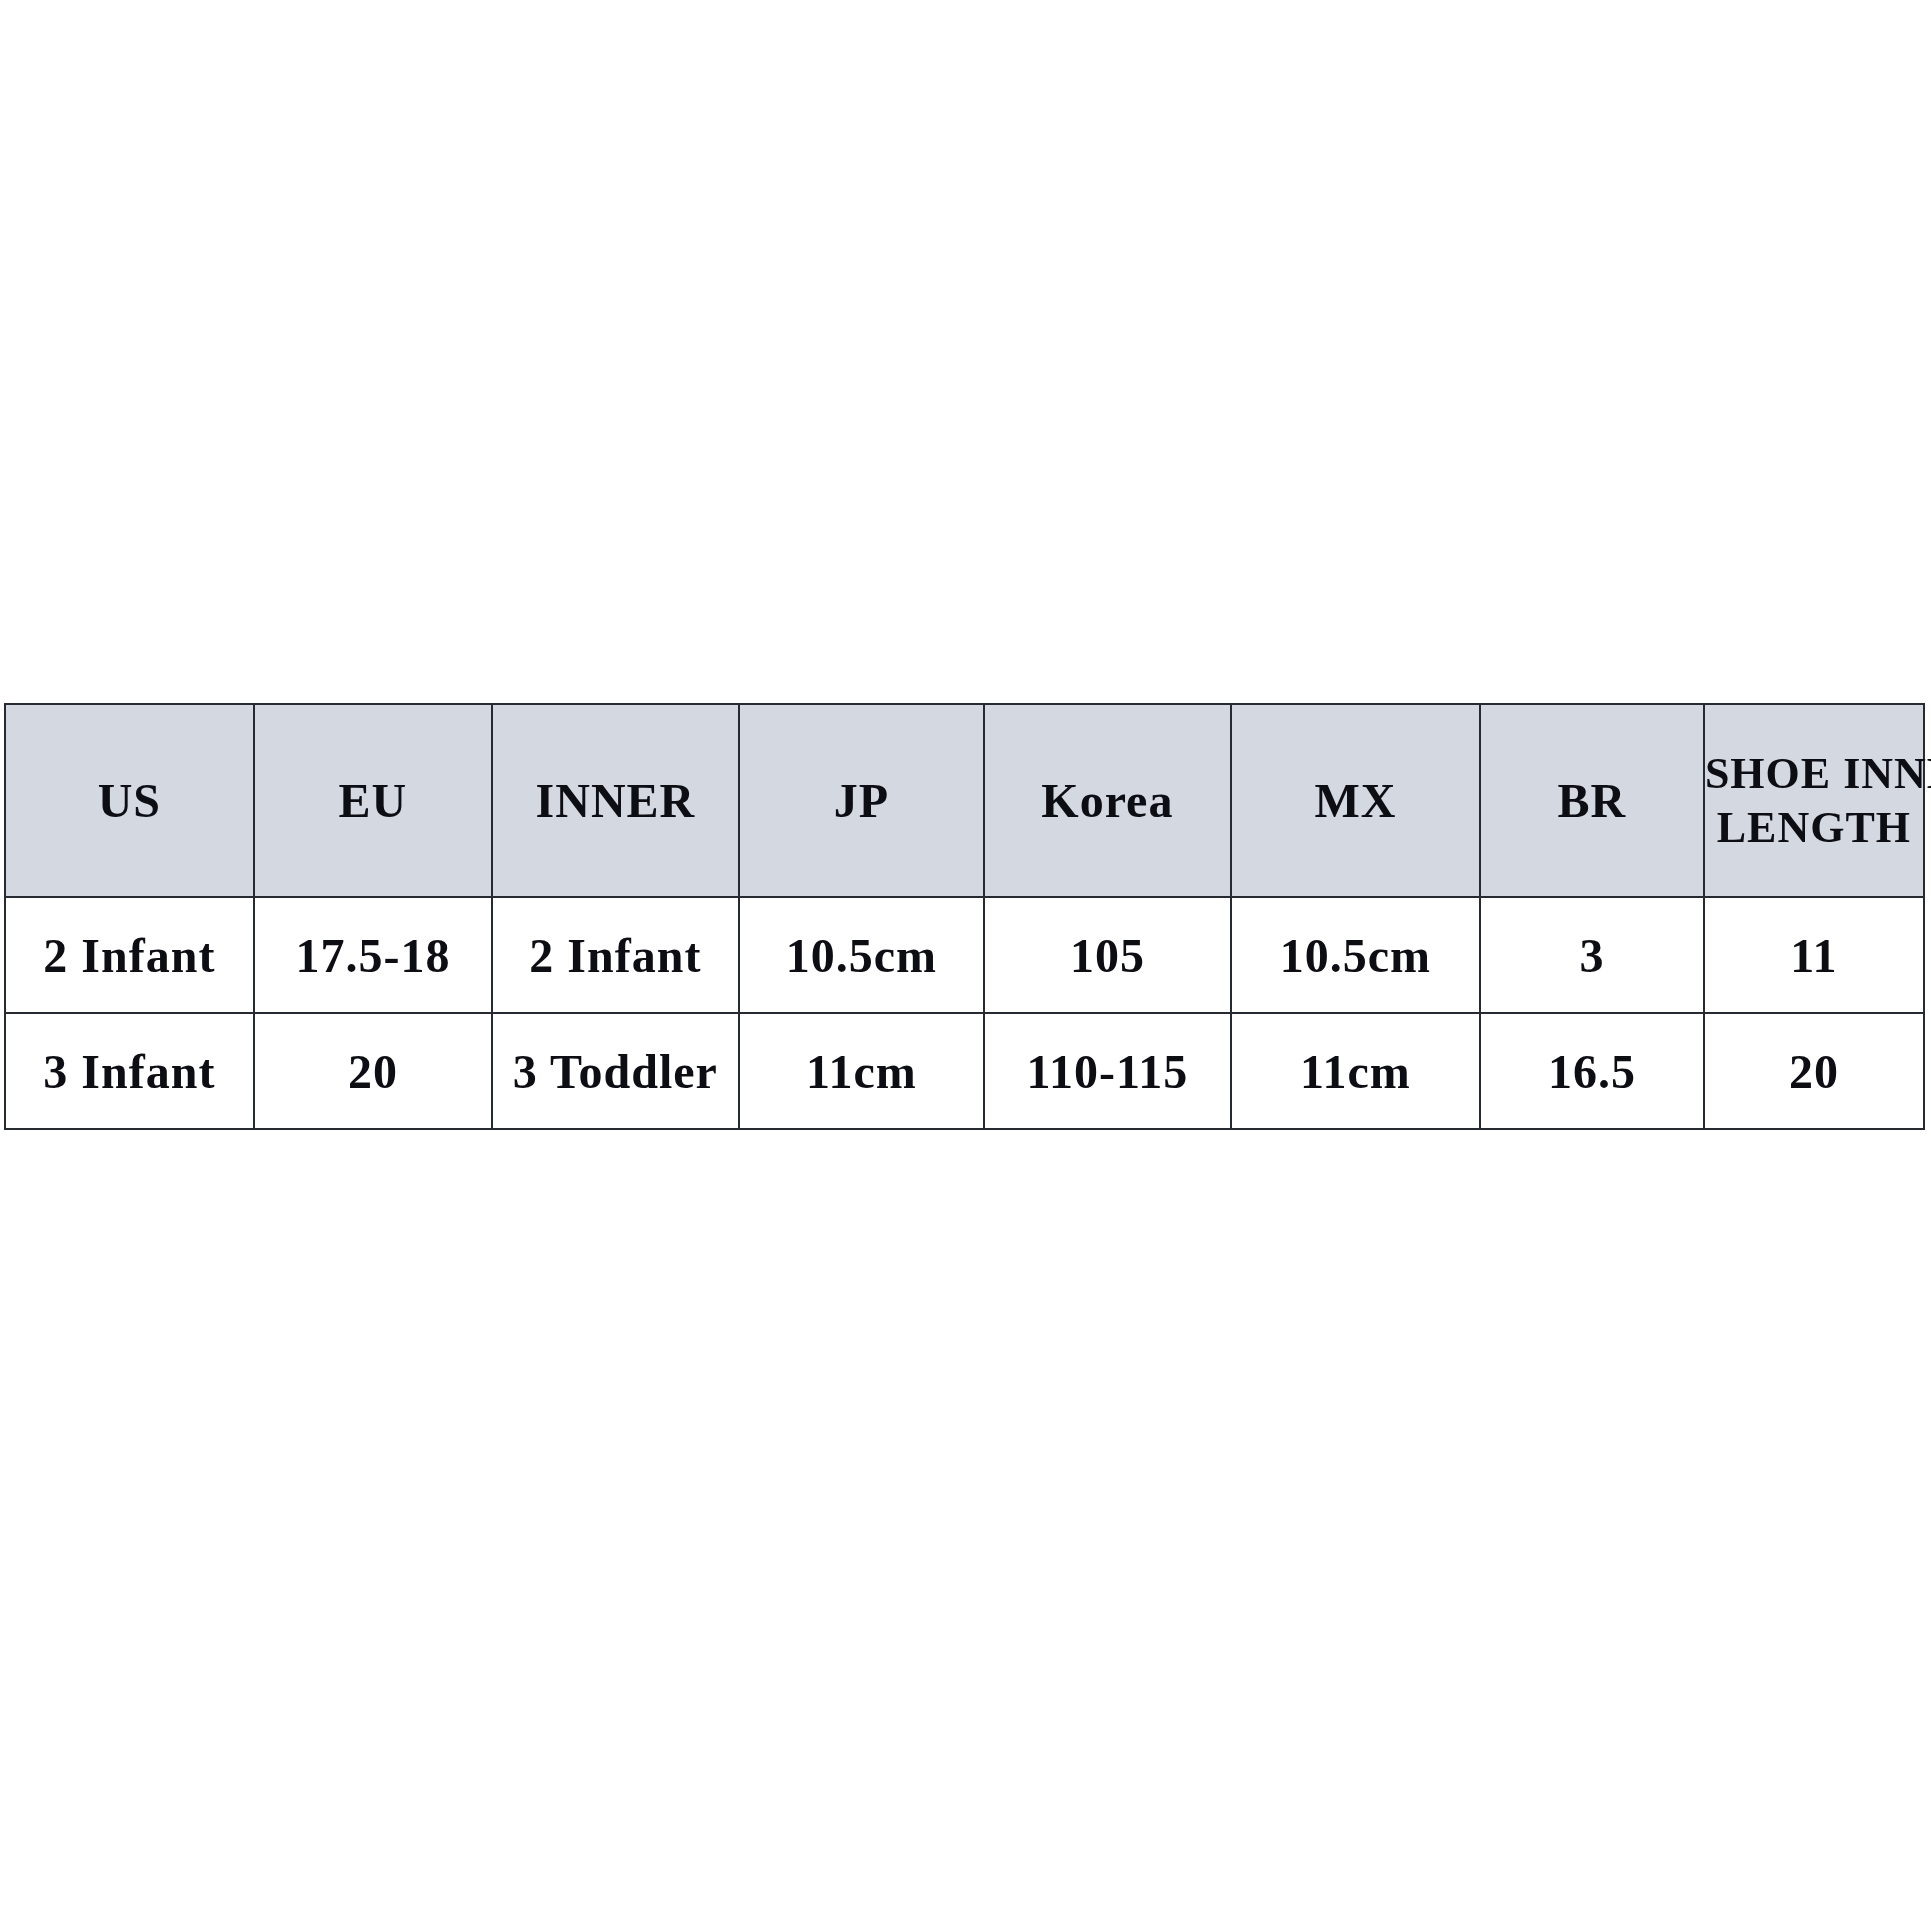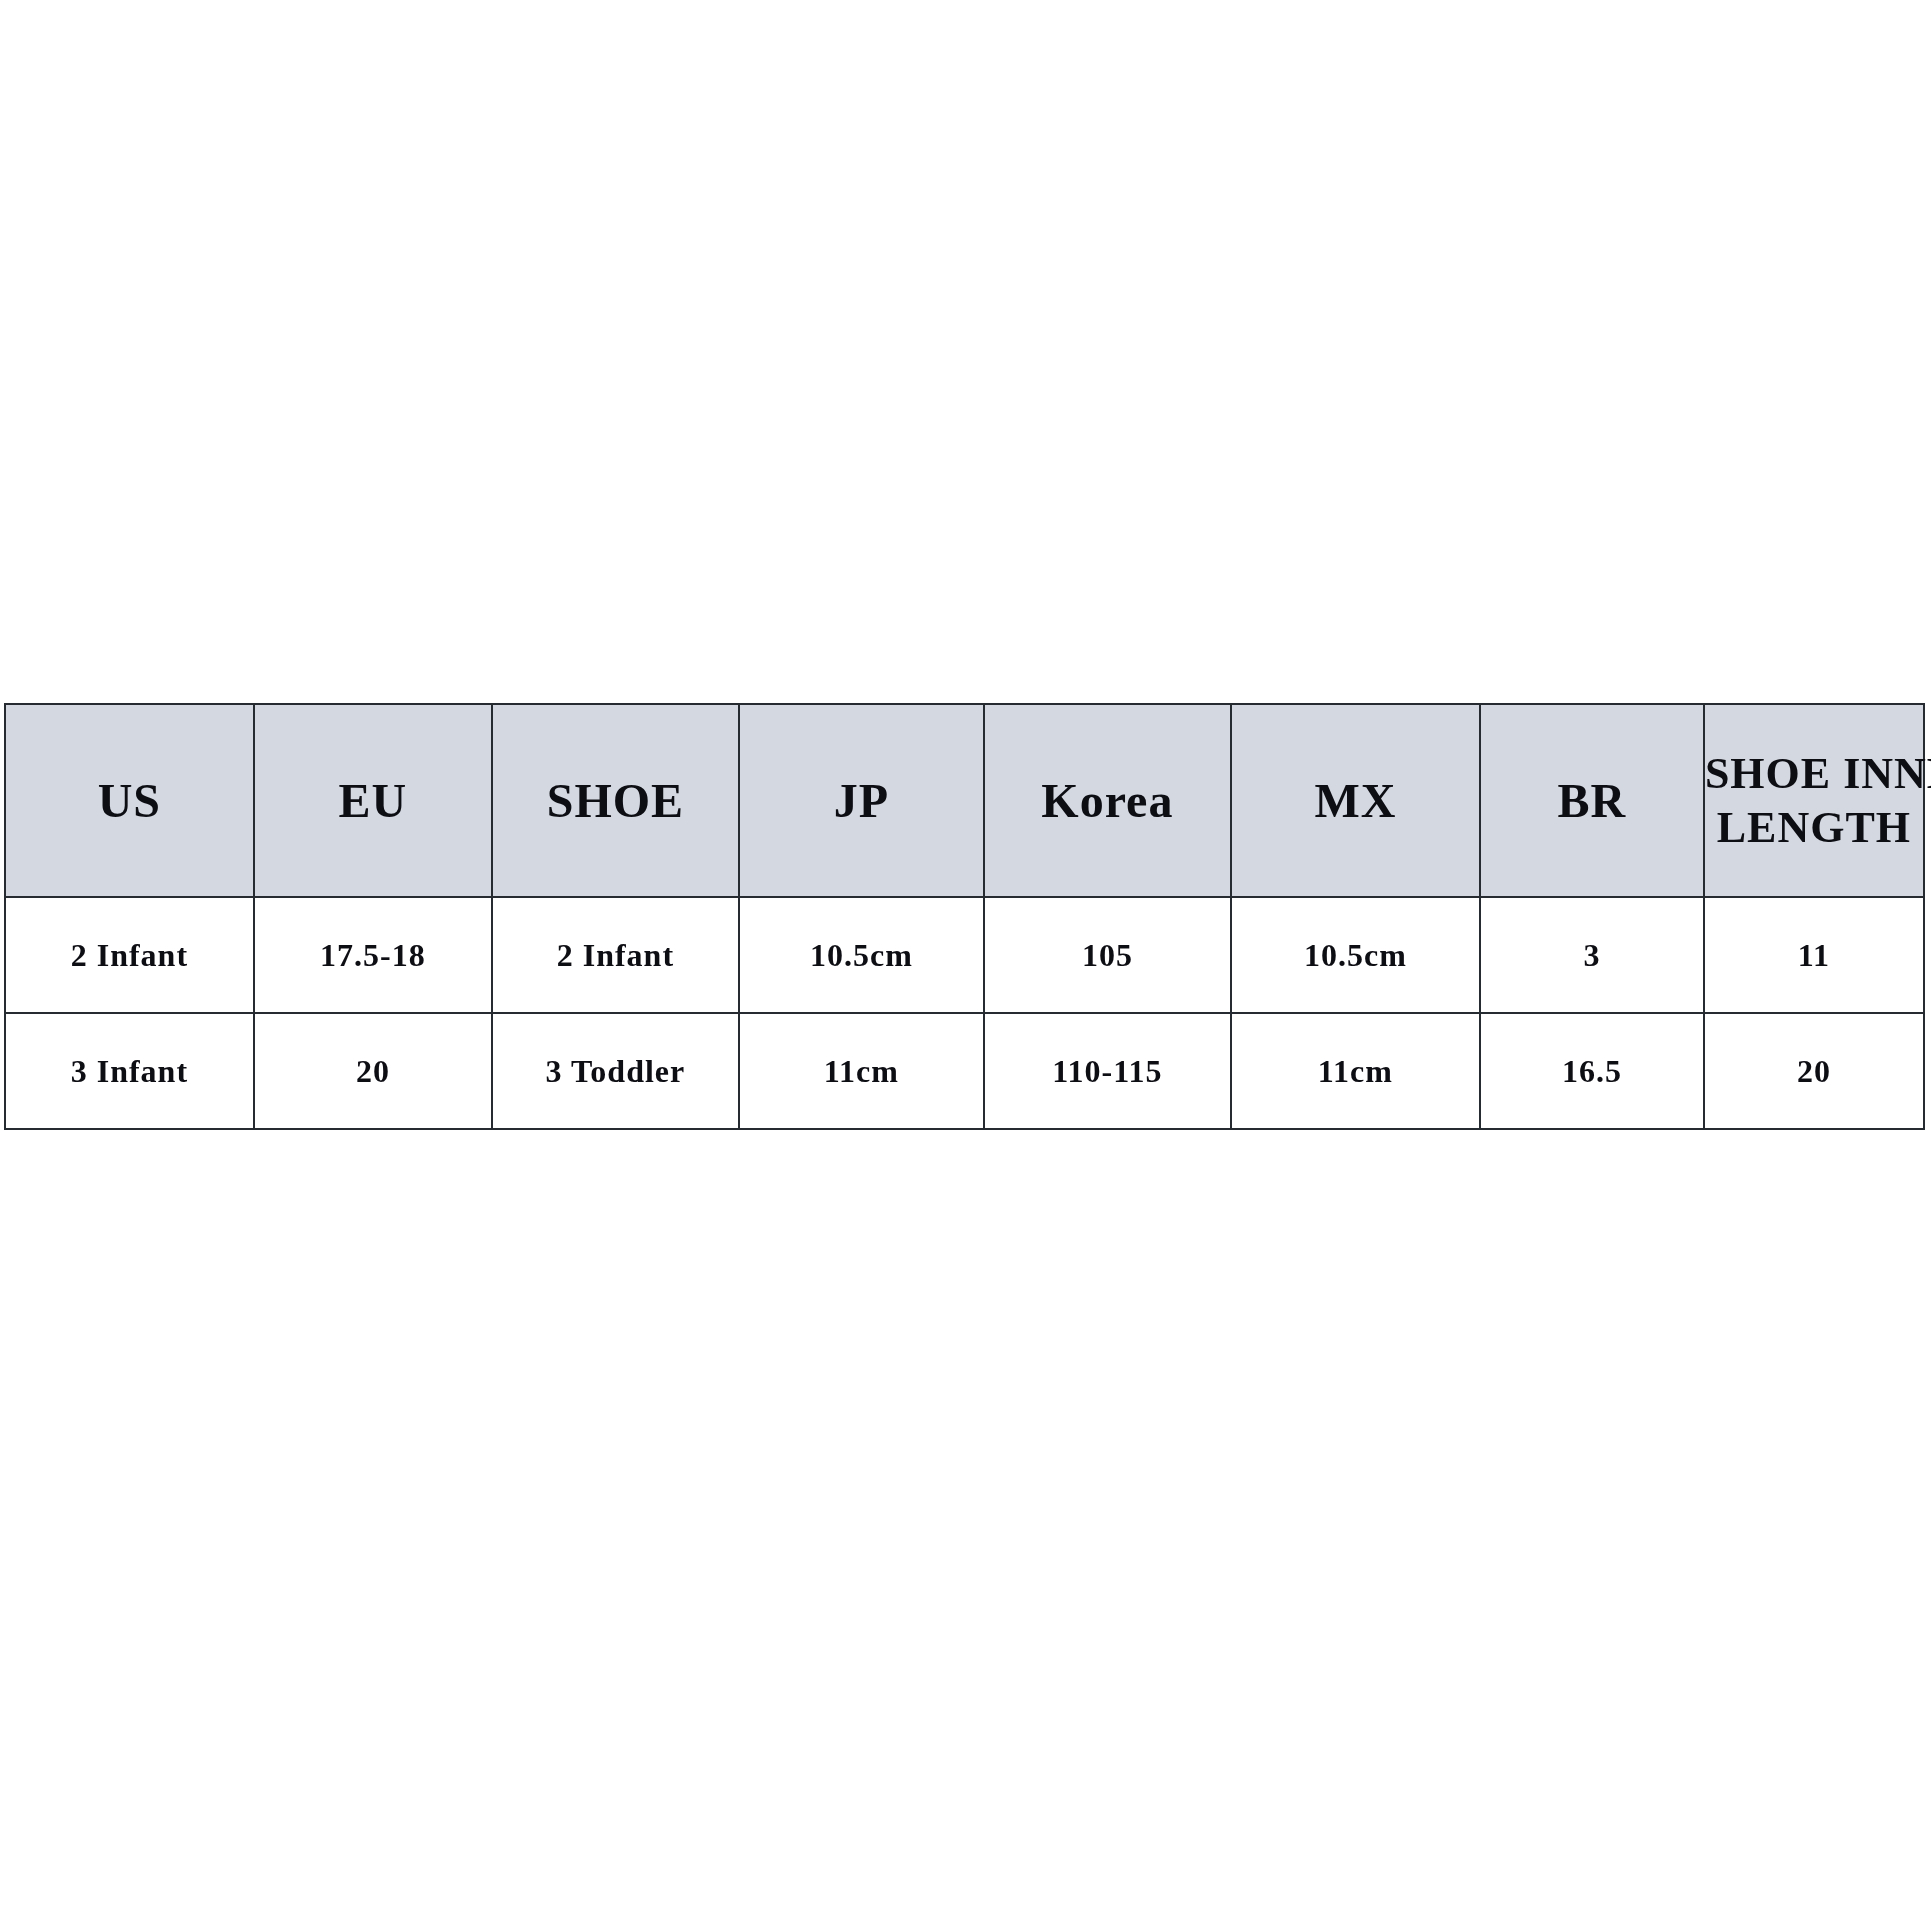--- a/index.html
+++ b/index.html
@@ -54,21 +54,21 @@
     line-height: 1.22;
     white-space: normal;
     letter-spacing: 2.9px;
     font-size: 44px;
   }
 
   
   .data-row td {
     height: 114px;
     background: #ffffff;
-    font-size: 32px;
+    font-size: 48px;
     letter-spacing: 1.4px;
   }
 
   
   col.c-us      { width: 249px; }
   col.c-eu      { width: 238px; }
   col.c-yard    { width: 247px; }
   col.c-jp      { width: 245px; }
   col.c-korea   { width: 247px; }
   col.c-mx      { width: 249px; }
@@ -89,21 +89,21 @@
       <col class="c-korea">
         <col class="c-mx">
         <col class="c-br">
         <col class="c-sil">
     </colgroup>
 
     <thead>
       <tr class="hdr-row">
         <th>US</th>
         <th>EU</th>
-        <th>SHOE</th>
+        <th>INNER</th>
         <th>JP</th>
         <th>Korea</th>
         <th>MX</th>
         <th>BR</th>
         <th class="two-line"><span>SHOE INNER</span><br><span>LENGTH</span></th>
       </tr>
     </thead>
 
     <tbody>
       <tr class="data-row">

